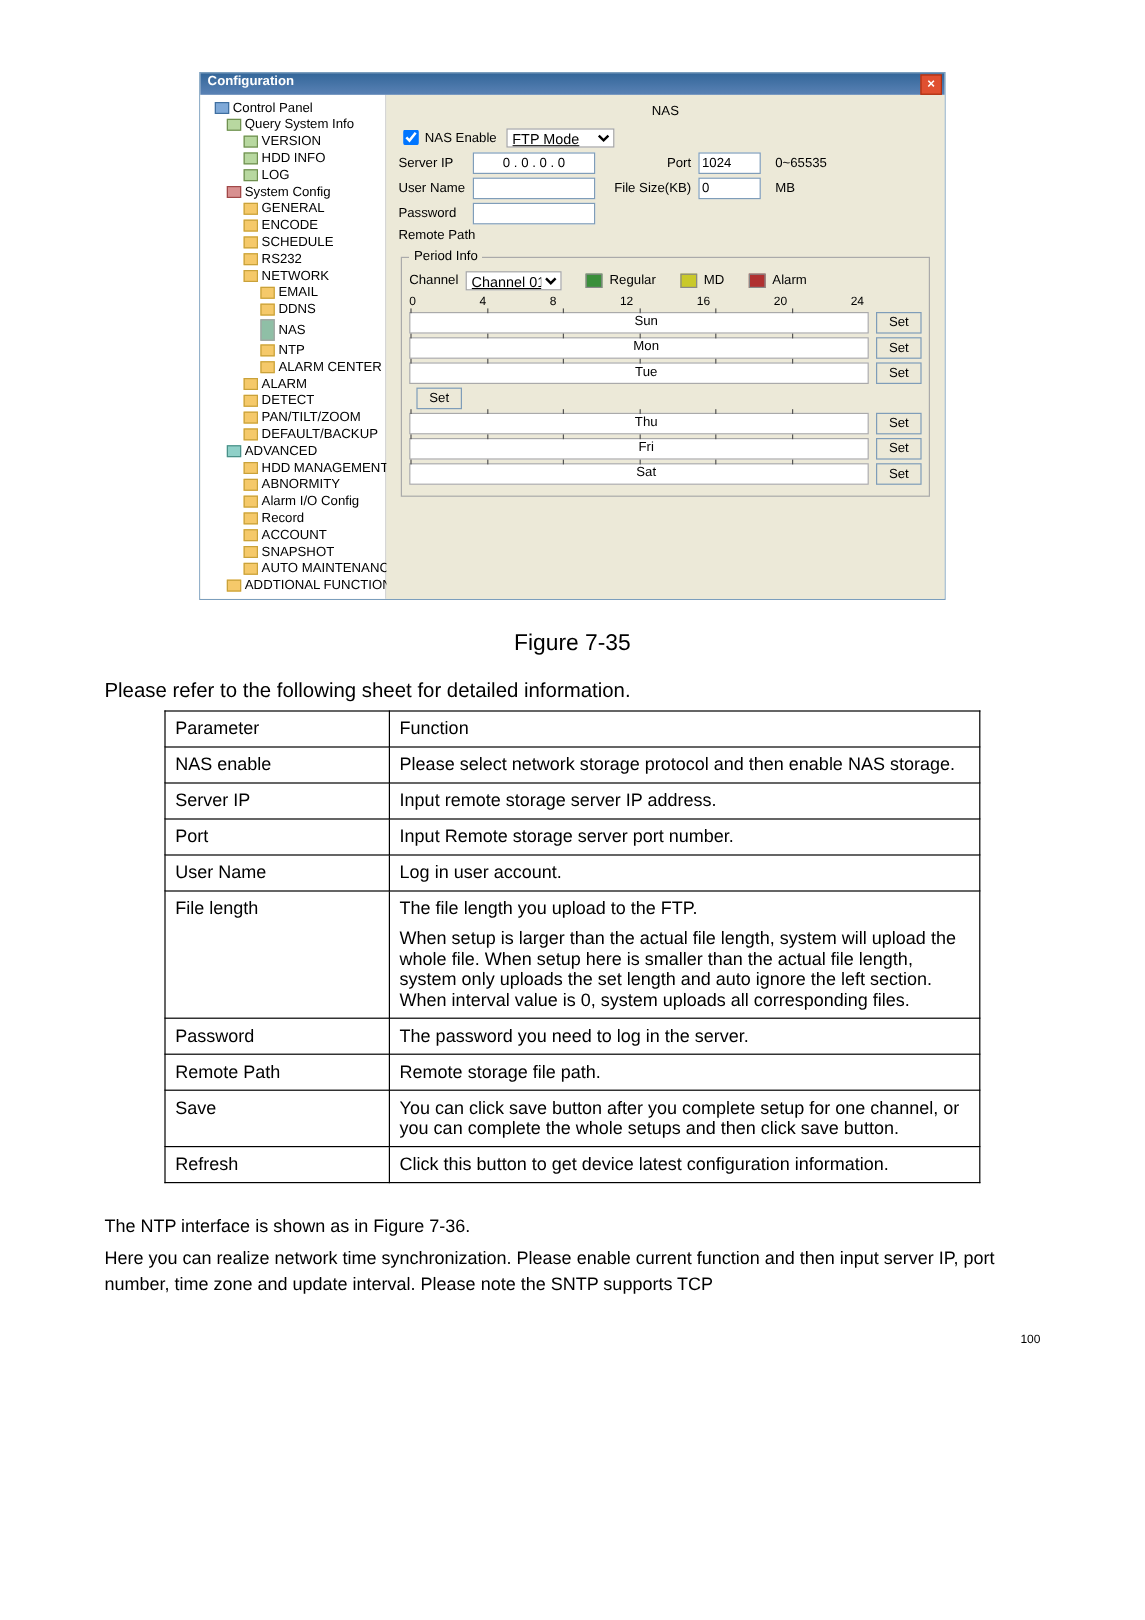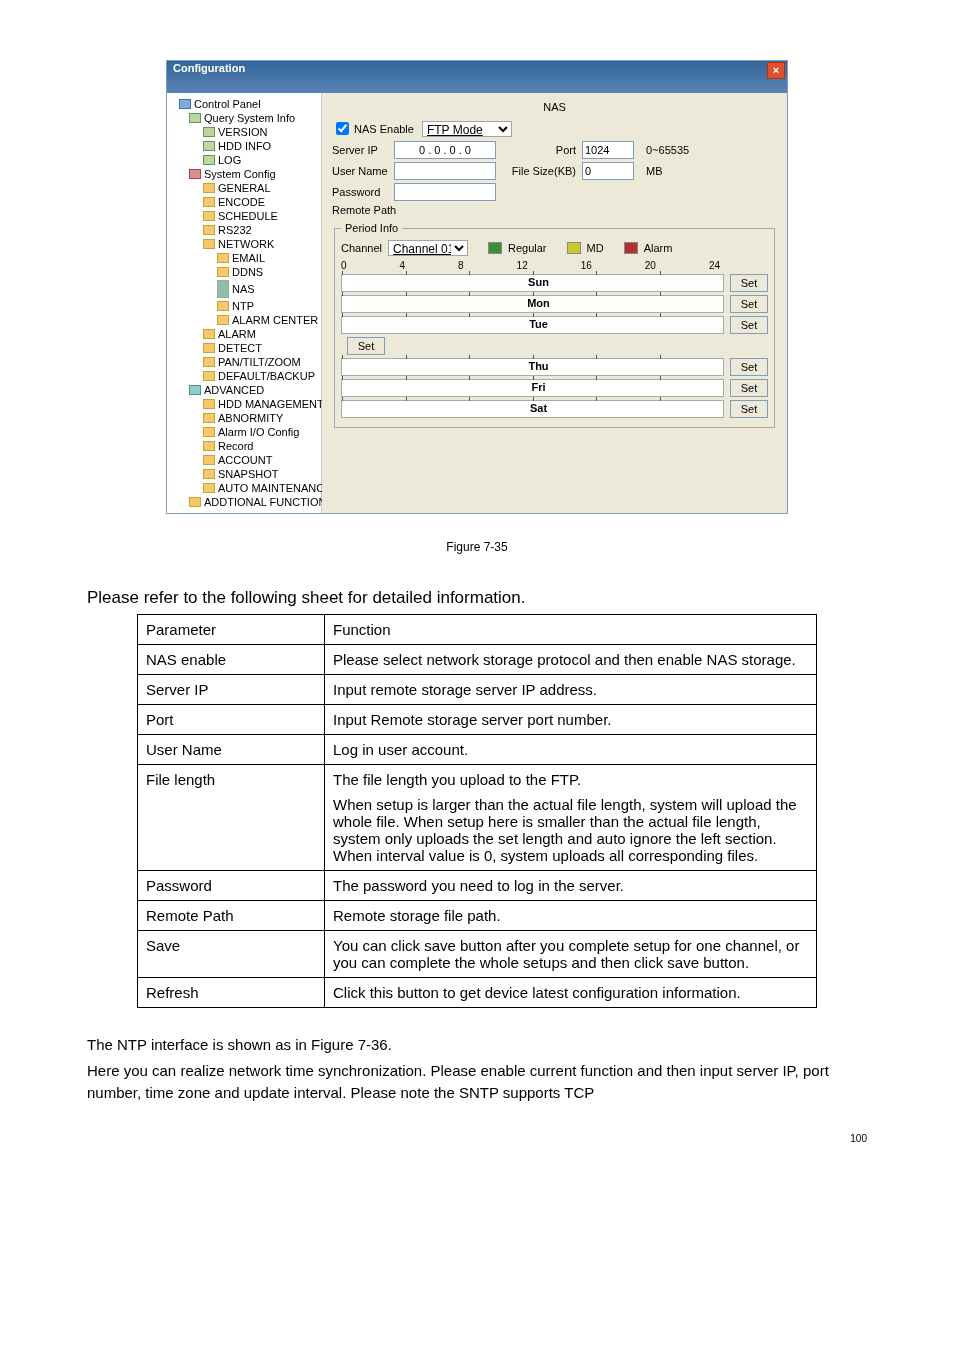--- a/index.html
+++ b/index.html
@@ -1,18 +1,18 @@
 <!DOCTYPE html>
 <html><head>
 <meta charset="utf-8">
 <style>
   body { margin:0; font-family: Arial, sans-serif; font-size:14px; color:#000; background:#fff; }
   .page { width:780px; margin:0 auto; padding:60px 0 30px 0; }
   .win { width:620px; margin:0 auto; border:1px solid #7b9ebd; }
-  .titlebar { height:32px; background:linear-gradient(#336699,#5a82b5); position:relative; }
+  .titlebar { height:18px; background:linear-gradient(#336699,#5a82b5); position:relative; }
   .titlebar span.tb { position:absolute; left:6px; top:1px; font-size:11px; font-weight:bold; color:#fff; font-family:Tahoma,sans-serif; }
   .closebox { position:absolute; right:2px; top:1px; width:16px; height:15px; background:#e05030; border:1px solid #b03010; color:#fff; font-size:11px; line-height:14px; text-align:center; font-weight:bold; }
   .winbody { display:flex; background:#ece9d8; font-family:Tahoma,sans-serif; font-size:11px; }
   .tree { width:150px; border-right:1px solid #ccc; padding:4px 2px; background:#fff; }
   .tnode { white-space:nowrap; padding:1px 0 1px 10px; display:flex; align-items:center; gap:3px; }
   .i1 { padding-left:20px; } .i2 { padding-left:34px; }
   .ficon { width:10px; height:8px; background:#f5c96a; border:1px solid #c9a23a; flex:0 0 10px; }
   .ficon.blue { background:#7fa9d8; border-color:#3f6fa0; }
   .ficon.cyan { background:#8fd0c8; border-color:#4a9088; }
   .ficon.red { background:#d89090; border-color:#a04848; }
@@ -28,25 +28,25 @@
   fieldset.pinfo { border:1px solid #aaa; margin-top:6px; padding:6px; }
   .legend { font-size:11px; padding:0 4px; }
   .ckrow { display:flex; align-items:center; gap:6px; margin-bottom:4px; }
   .cksw { width:12px; height:10px; border:1px solid #888; display:inline-block; }
   .g1 { background:#3a8f3a; } .g2 { background:#c9c92a; } .g3 { background:#b03030; }
   .axis { display:flex; justify-content:space-between; font-size:10px; margin-bottom:2px; padding-right:48px;}
   .daygrid { display:flex; align-items:center; margin:3px 0; }
   .bar { flex:1; height:16px; border:1px solid #aaa; background:#fff; position:relative; }
   .ticks { position:absolute; top:-4px; left:0; right:0; height:4px; display:flex; }
   .ticks span { flex:1; border-left:1px solid #555; height:4px; }
-  .daylabel { position:absolute; left:12px; right:0; top:1px; text-align:center; font-weight:bold; font-size:11px; }
+  .daylabel { position:absolute; left:12px; right:0; top:1px; text-align:center; font-weight:normal; font-size:11px; }
   .setc { width:44px; text-align:right; }
   .botrow { display:flex; justify-content:space-between; margin-top:8px; }
 
-  .figcap { text-align:center; margin:26px 0 34px 0; font-size:12px; }
+  .figcap { text-align:center; margin:26px 0 18px 0; font-size:19px; }
   .intro { margin:0 0 6px 0; font-size:17px; }
   table.params { width:680px; margin:0 auto 26px auto; border-collapse:collapse; font-size:15px; }
   table.params td, table.params th { border:1px solid #000; padding:6px 8px; vertical-align:top; text-align:left; font-weight:normal; }
   table.params td.pn { width:170px; }
   .bodytext { font-size:15px; line-height:1.45; margin:4px 0; }
   .pageno { text-align:right; font-size:10px; margin-top:30px; }
 </style>
 </head>
 <body>
 

